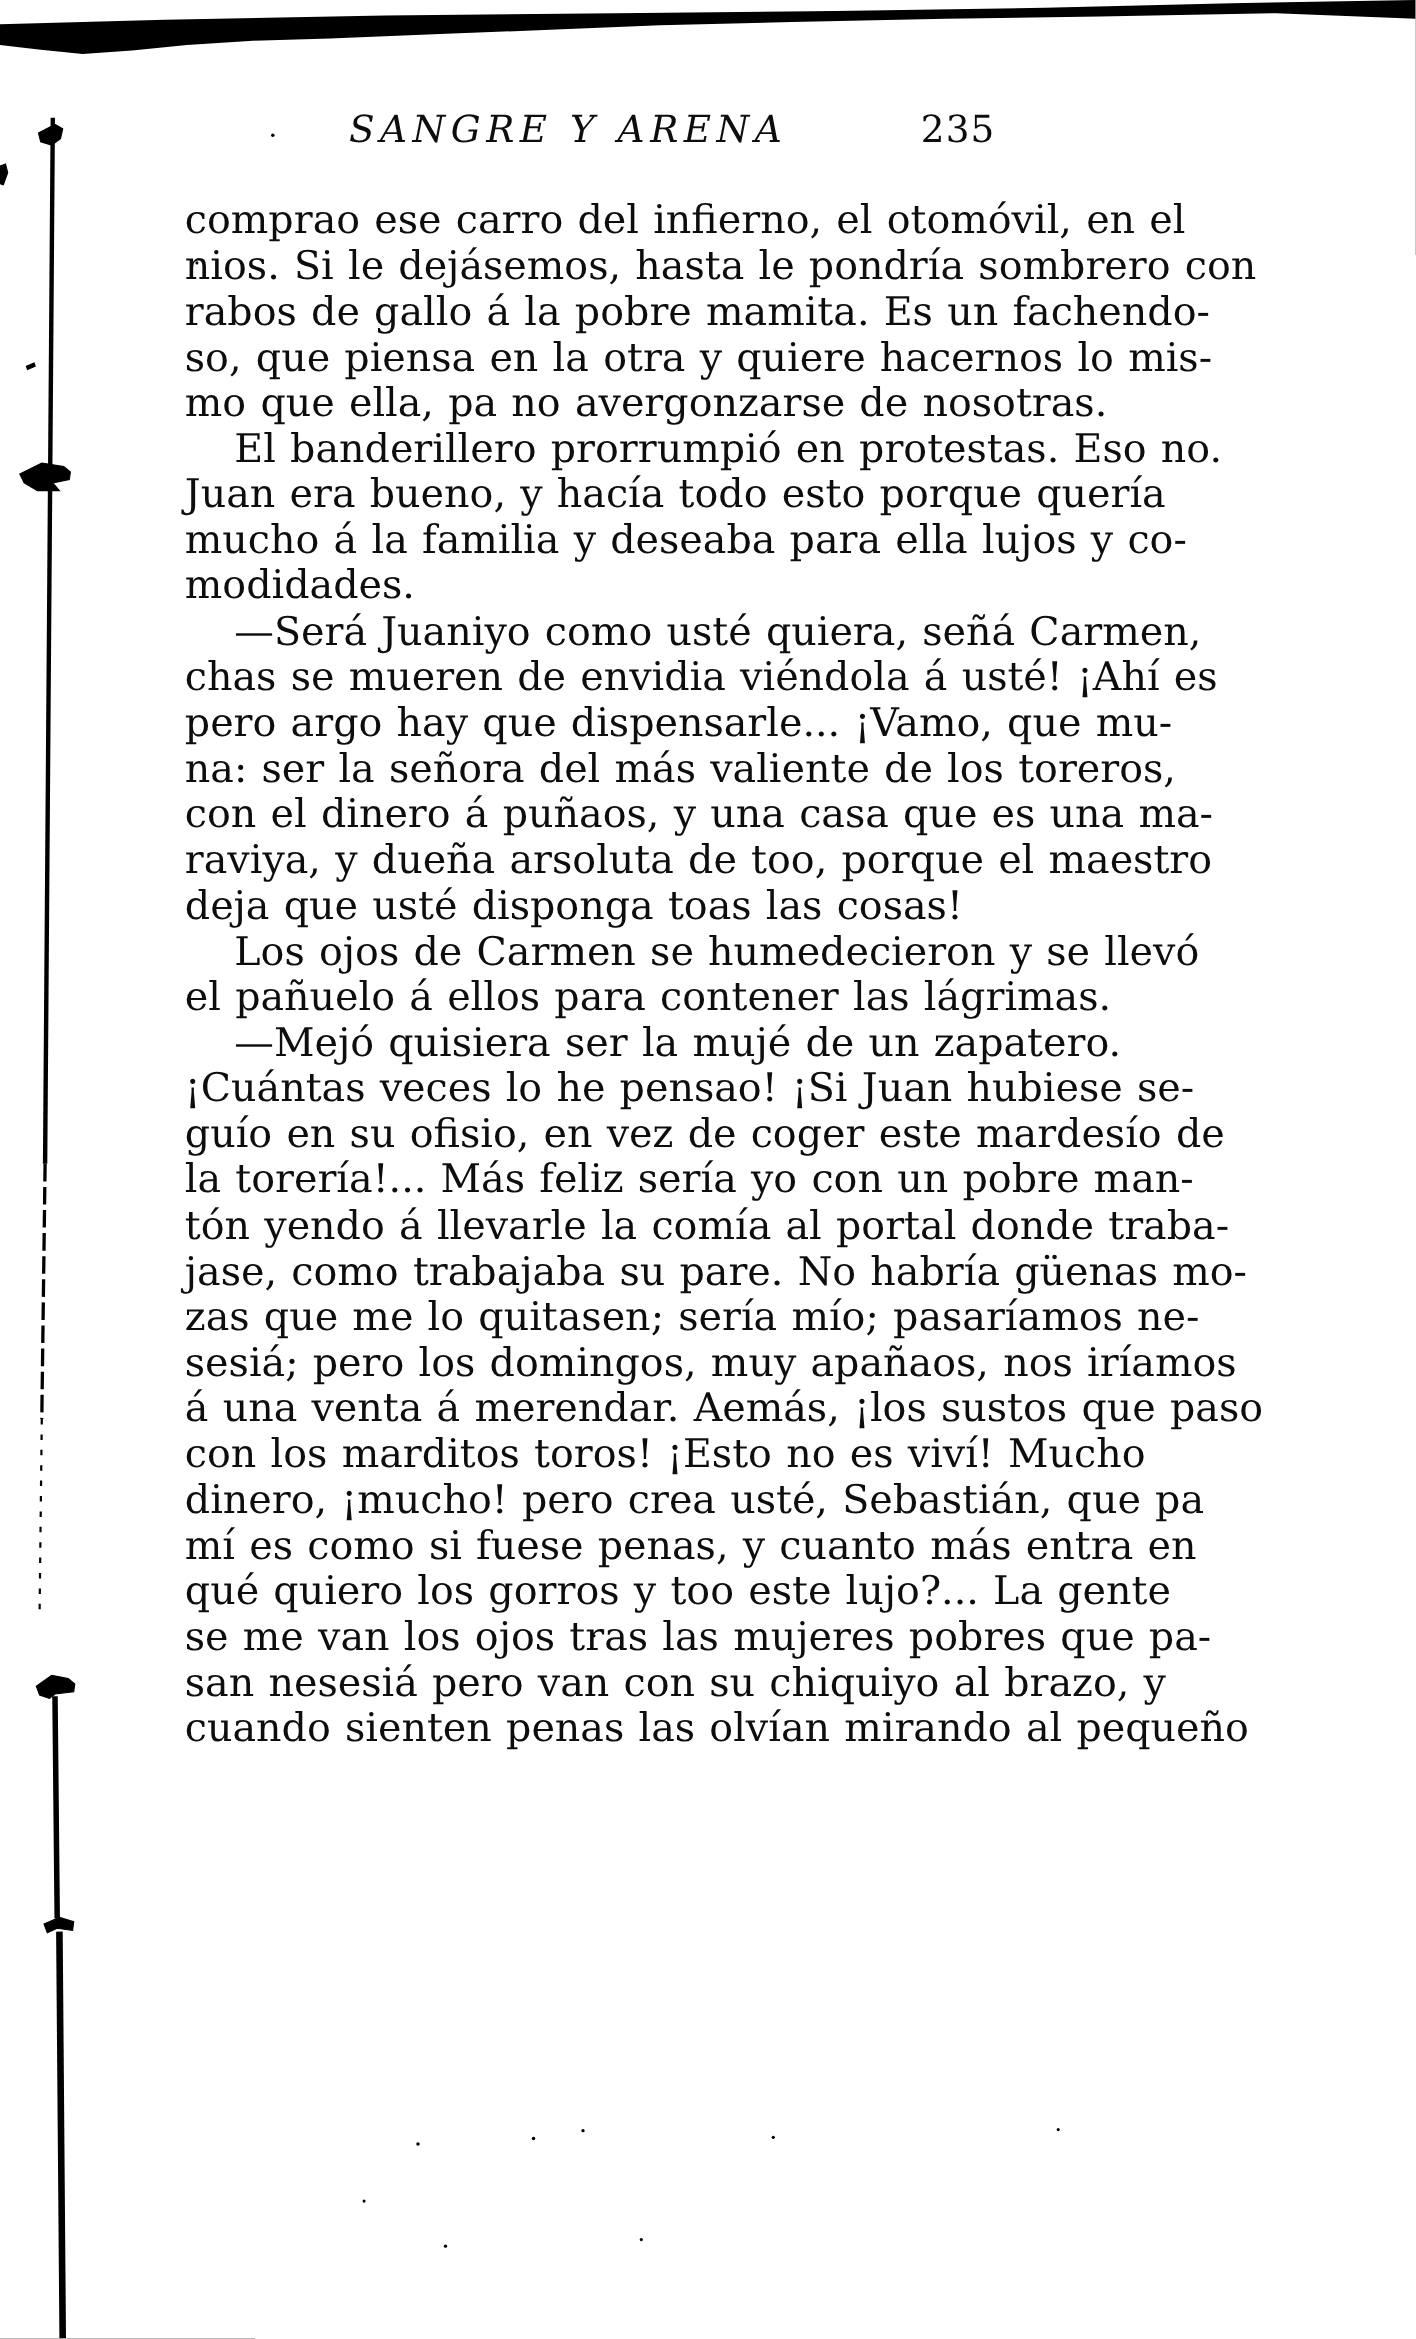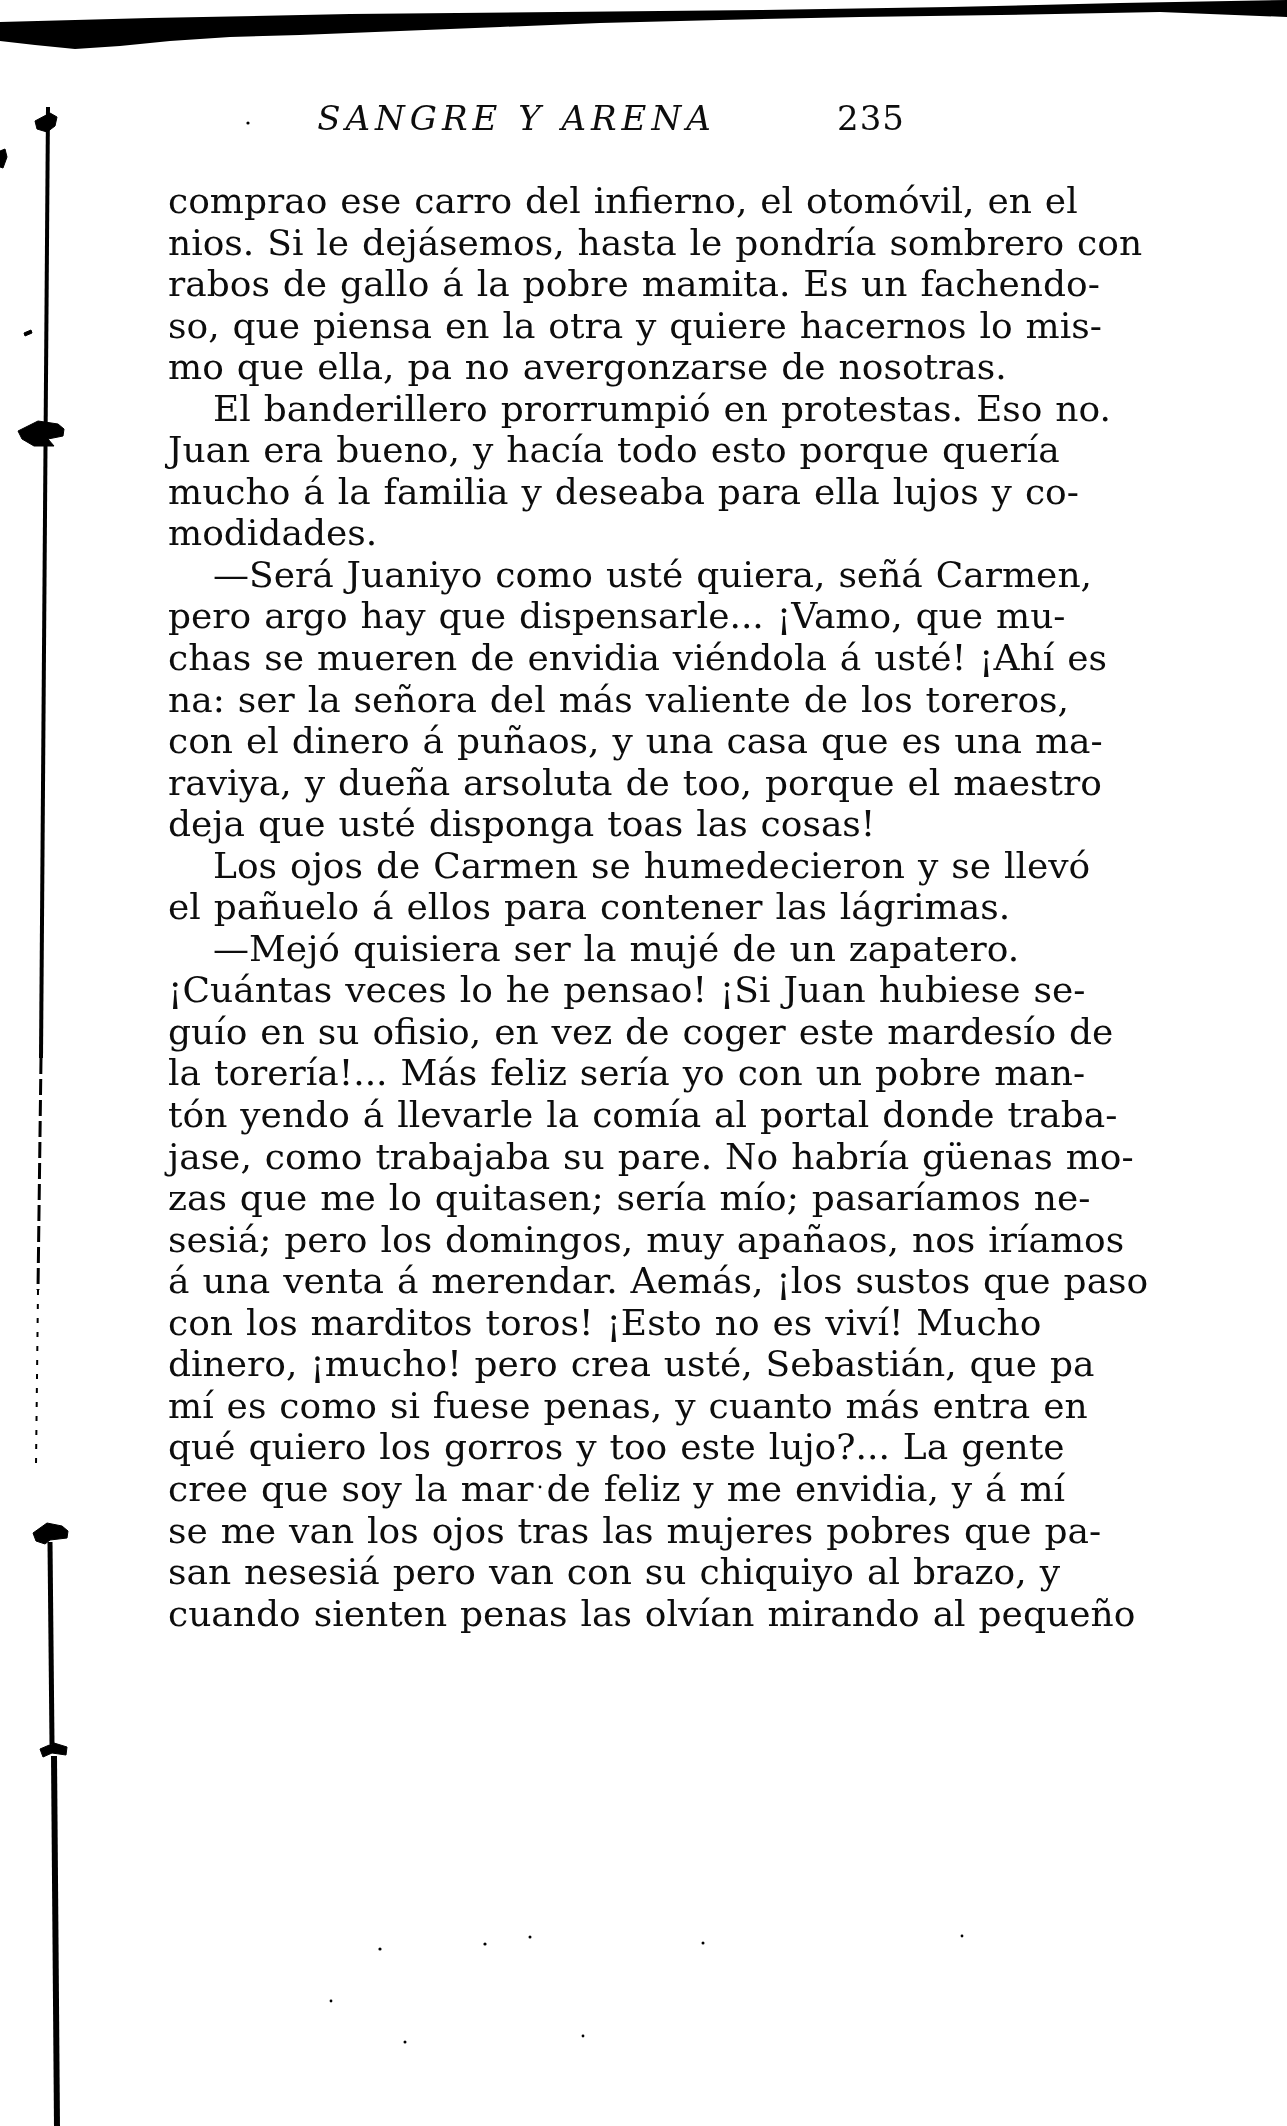--- a/index.html
+++ b/index.html
@@ -109,40 +109,39 @@
     <div class="line fill">comprao ese carro del infierno, el otomóvil, en el</div>
     <div class="line fill">nios. Si le dejásemos, hasta le pondría sombrero con</div>
     <div class="line fill">rabos de gallo á la pobre mamita. Es un fachendo-</div>
     <div class="line fill">so, que piensa en la otra y quiere hacernos lo mis-</div>
     <div class="line end">mo que ella, pa no avergonzarse de nosotras.</div>
     <div class="line fill indent">El banderillero prorrumpió en protestas. Eso no.</div>
     <div class="line fill">Juan era bueno, y hacía todo esto porque quería</div>
     <div class="line fill">mucho á la familia y deseaba para ella lujos y co-</div>
     <div class="line end">modidades.</div>
     <div class="line fill indent">—Será Juaniyo como usté quiera, señá Carmen,</div>
+    <div class="line fill">chas se mueren de envidia viéndola á usté! ¡Ahí es</div>
     <div class="line fill">pero argo hay que dispensarle... ¡Vamo, que mu-</div>
-    <div class="line fill">chas se mueren de envidia viéndola á usté! ¡Ahí es</div>
     <div class="line fill">na: ser la señora del más valiente de los toreros,</div>
     <div class="line fill">con el dinero á puñaos, y una casa que es una ma-</div>
     <div class="line fill">raviya, y dueña arsoluta de too, porque el maestro</div>
     <div class="line end">deja que usté disponga toas las cosas!</div>
     <div class="line fill indent">Los ojos de Carmen se humedecieron y se llevó</div>
     <div class="line end">el pañuelo á ellos para contener las lágrimas.</div>
     <div class="line fill indent">—Mejó quisiera ser la mujé de un zapatero.</div>
     <div class="line fill">¡Cuántas veces lo he pensao! ¡Si Juan hubiese se-</div>
     <div class="line fill">guío en su ofisio, en vez de coger este mardesío de</div>
     <div class="line fill">la torería!... Más feliz sería yo con un pobre man-</div>
     <div class="line fill">tón yendo á llevarle la comía al portal donde traba-</div>
     <div class="line fill">jase, como trabajaba su pare. No habría güenas mo-</div>
     <div class="line fill">zas que me lo quitasen; sería mío; pasaríamos ne-</div>
     <div class="line fill">sesiá; pero los domingos, muy apañaos, nos iríamos</div>
     <div class="line fill">á una venta á merendar. Aemás, ¡los sustos que paso</div>
     <div class="line fill">con los marditos toros! ¡Esto no es viví! Mucho</div>
     <div class="line fill">dinero, ¡mucho! pero crea usté, Sebastián, que pa</div>
     <div class="line fill">mí es como si fuese penas, y cuanto más entra en</div>
     <div class="line fill">qué quiero los gorros y too este lujo?... La gente</div>
-    <div class="line fill">cree que soy la mar de feliz y me envidia, y á mí</div>
     <div class="line fill">se me van los ojos tras las mujeres pobres que pa-</div>
     <div class="line fill">san nesesiá pero van con su chiquiyo al brazo, y</div>
     <div class="line fill">cuando sienten penas las olvían mirando al pequeño</div>
   </div>
 
 </div>
 
 </body></html>

